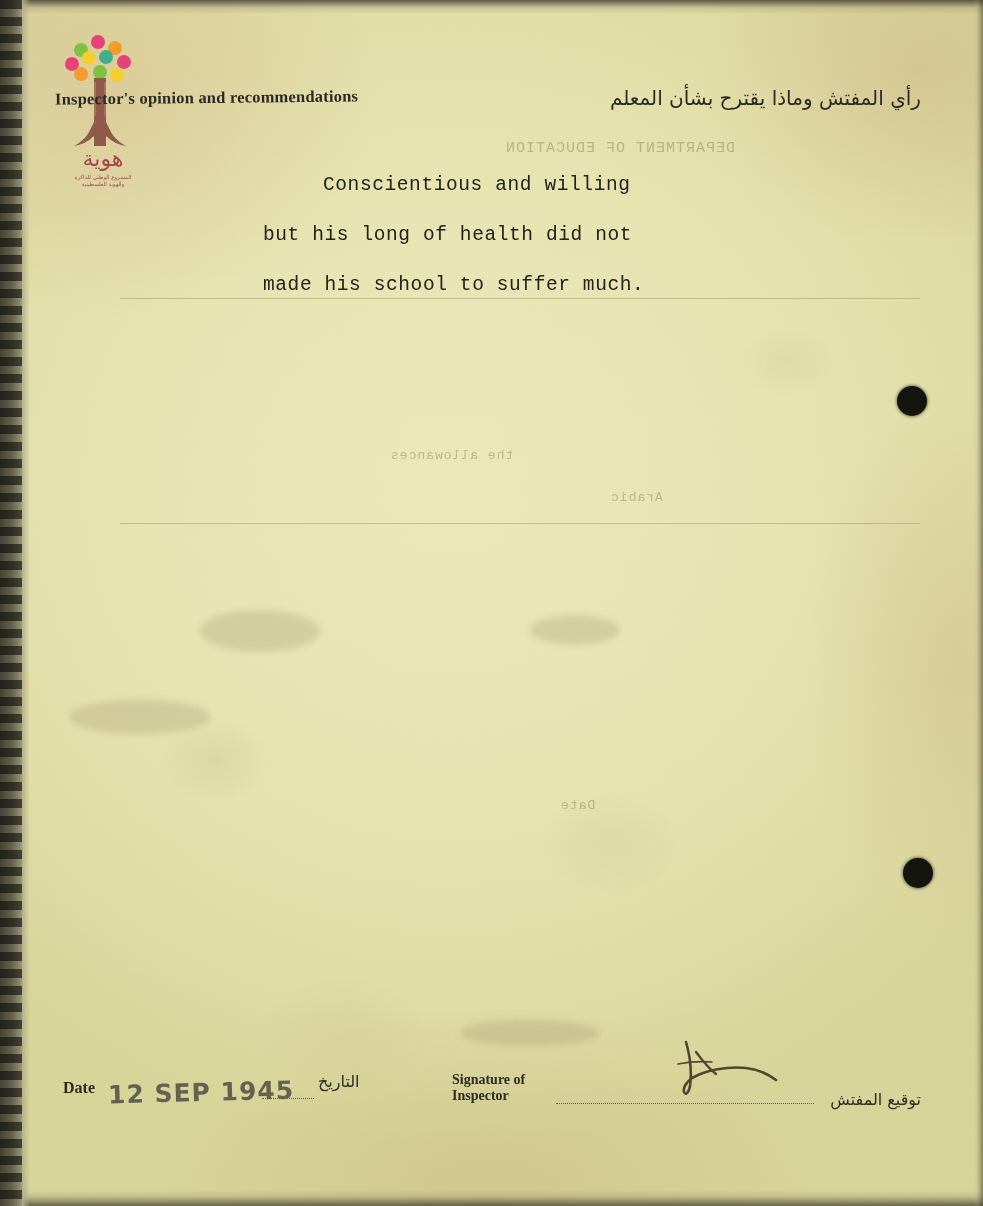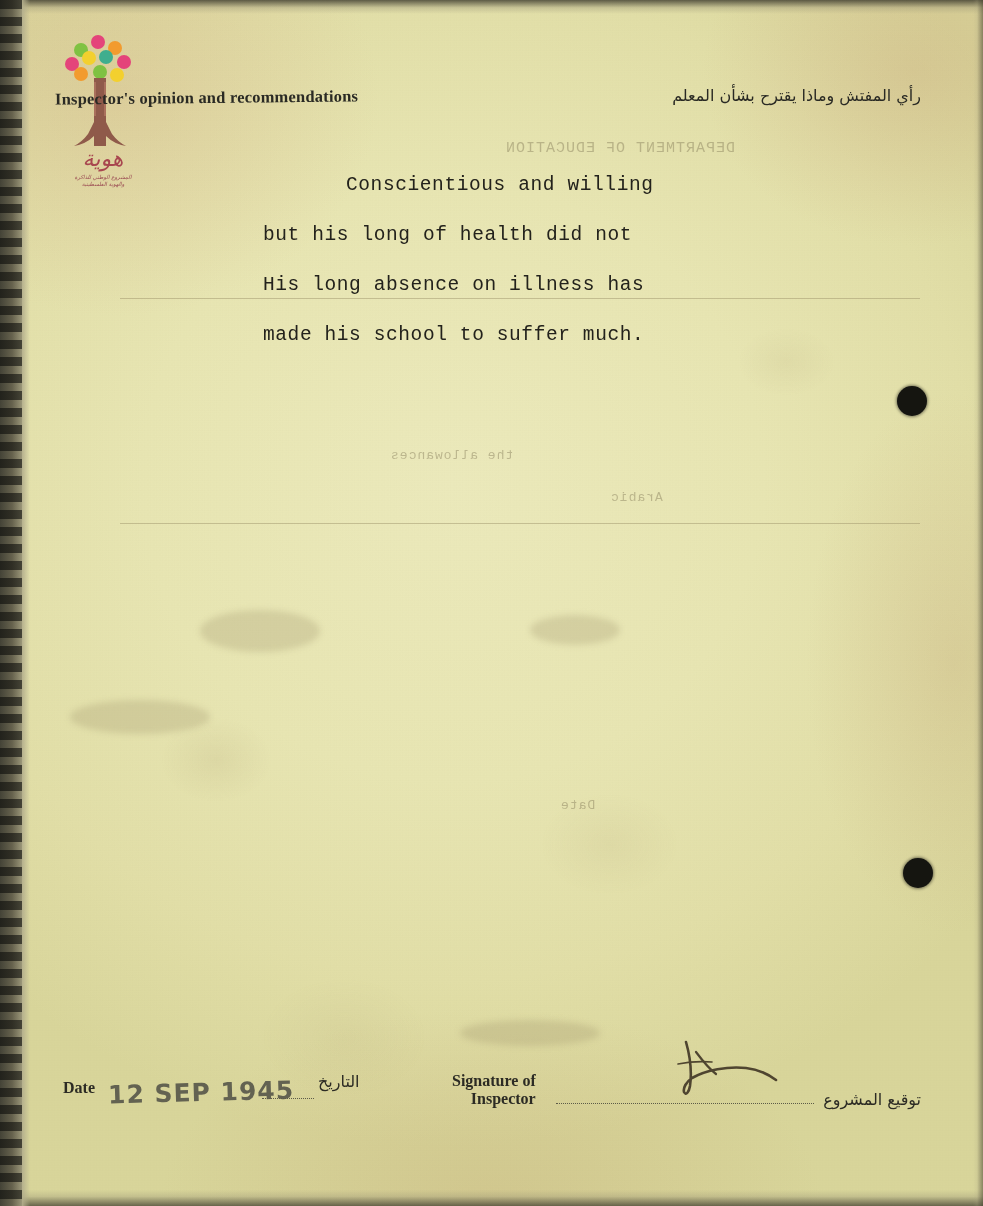--- a/index.html
+++ b/index.html
@@ -106,21 +106,20 @@
     background: rgba(150,140,100,0.45);
   }
 
   
   .logo {
     position: absolute;
     left: 48px;
     top: 26px;
     width: 110px;
     height: 170px;
-    font-style: italic;
   }
   .logo svg { display: block; }
   .logo-caption {
     position: absolute;
     left: 0;
     top: 148px;
     width: 110px;
     text-align: center;
     font-size: 5.5px;
     line-height: 1.35;
@@ -150,40 +149,40 @@
     font-weight: bold;
     color: #2a2a24;
     font-family: "Liberation Serif", serif;
     letter-spacing: .2px;
     transform: rotate(-0.6deg);
   }
   .hdr-ar {
     position: absolute;
     right: 62px;
     top: 86px;
-    font-size: 16px;
+    font-size: 20px;
     color: #2a2a24;
     direction: rtl;
     font-family: "DejaVu Sans", sans-serif;
   }
 
   
   .body-type {
     position: absolute;
     left: 263px;
     top: 160px;
     width: 520px;
     font-family: "Liberation Mono", monospace;
     font-size: 19.5px;
     color: #23221c;
     line-height: 50px;
     letter-spacing: .6px;
   }
   .body-type .ln { white-space: nowrap; display: block; }
-  .body-type .ln:nth-child(1) { margin-left: 83px; }
+  .body-type .ln:nth-child(1) { margin-left: 60px; }
 
   
   .hole {
     position: absolute;
     width: 30px; height: 30px;
     border-radius: 50%;
     background: #151510;
     box-shadow: 0 0 3px 1px rgba(0,0,0,0.45);
   }
   .hole.h1 { right: 56px; top: 386px; }
@@ -218,26 +217,26 @@
     font-family: "DejaVu Sans", sans-serif;
   }
   .dotline {
     position: absolute;
     border-bottom: 1.5px dotted #5d5b48;
     height: 0;
   }
   .ft-sig-en {
     position: absolute;
     left: 452px; top: 1072px;
-    font-size: 16px;
+    font-size: 14px;
     font-weight: bold;
     color: #2c2b24;
     line-height: 1.15;
     font-family: "Liberation Serif", serif;
-    text-align: right;
+    text-align: left;
   }
   .ft-sig-ar {
     position: absolute;
     right: 62px; top: 1090px;
     font-size: 16px;
     color: #2c2b24;
     direction: rtl;
     font-family: "DejaVu Sans", sans-serif;
   }
   .signature {
@@ -308,38 +307,37 @@
       <span>والهوية الفلسطينية</span>
     </div>
   </div>
 
   <div class="hdr-en">Inspector's opinion and recommendations</div>
   <div class="hdr-ar">رأي المفتش وماذا يقترح بشأن المعلم</div>
 
   <div class="body-type">
     <span class="ln">Conscientious and willing</span>
     <span class="ln">but his long of health did not</span>
-    <span class="ln">His long absence on illness has</span>
     <span class="ln">made his school to suffer much.</span>
   </div>
 
   <div class="hole h1"></div>
   <div class="hole h2"></div>
 
   <div class="ft-date-label">Date</div>
   <div class="ft-date-stamp">12 SEP 1945</div>
   <div class="dotline" style="left:262px; top:1098px; width:52px;"></div>
   <div class="ft-date-ar">التاريخ</div>
 
   <div class="ft-sig-en">
     <span>Signature of</span><br>
     <span>Inspector</span>
   </div>
   <div class="dotline" style="left:556px; top:1103px; width:258px;"></div>
-  <div class="ft-sig-ar">توقيع المشروع</div>
+  <div class="ft-sig-ar">توقيع المفتش</div>
 
   <svg class="signature" viewBox="0 0 120 70">
     <path d="M14 8 C18 22 20 38 18 52 C17 58 14 62 12 58 C11 54 14 48 20 44 C34 36 56 32 74 34 C84 35 96 40 104 46" fill="none" stroke="#4f4530" stroke-width="2.6" stroke-linecap="round"></path>
     <path d="M24 18 C30 26 36 34 44 40" fill="none" stroke="#4f4530" stroke-width="2.2" stroke-linecap="round"></path>
     <path d="M6 30 C16 28 28 27 40 28" fill="none" stroke="#4f4530" stroke-width="1.6" stroke-linecap="round"></path>
   </svg>
 
 </div>
 
 </body></html>

